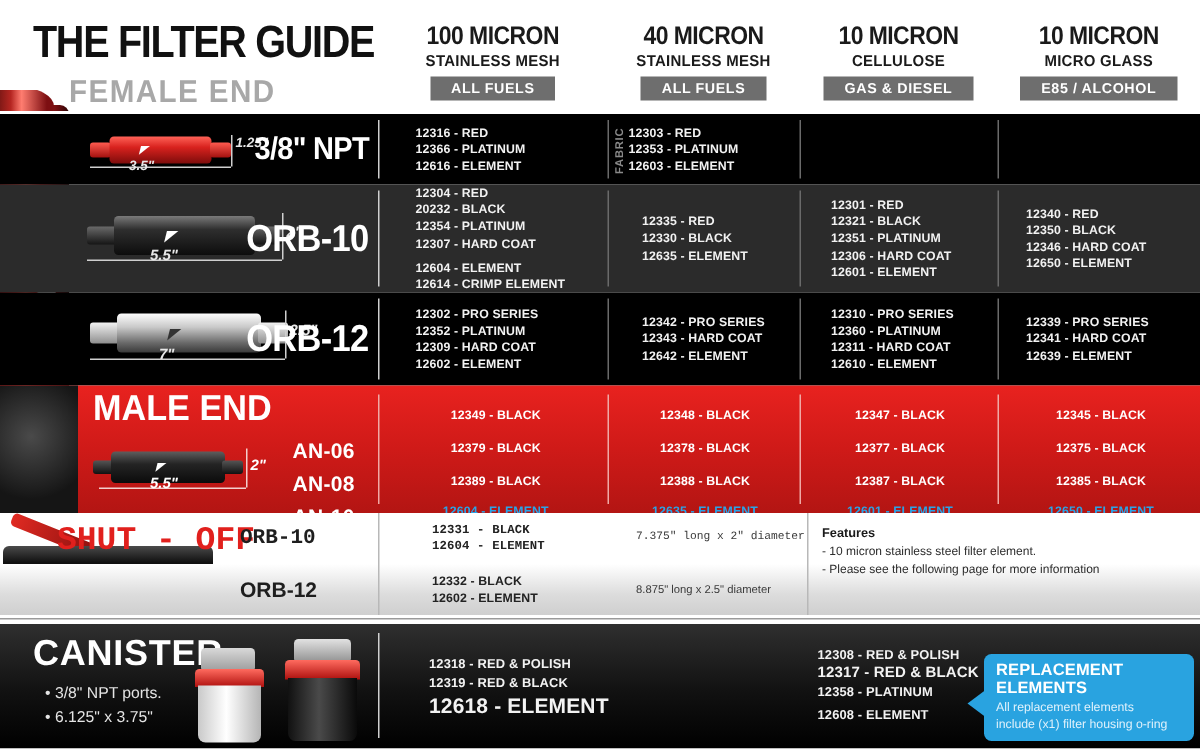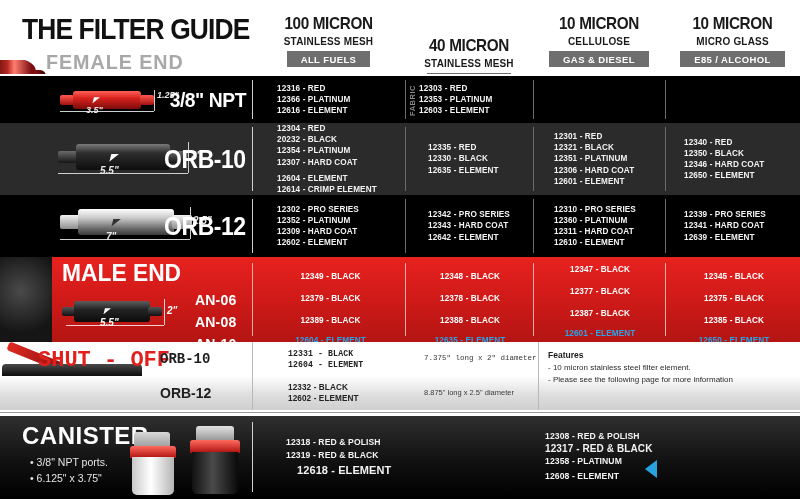--- a/index.html
+++ b/index.html
@@ -171,21 +171,21 @@
 <div class="sheet">
 
   <div class="title">THE FILTER GUIDE</div>
   <div class="subtitle">FEMALE END</div>
 
   <div class="colhead" style="left:252px;width:153px;">
     <div class="micron">100 MICRON</div>
     <div class="media">STAINLESS MESH</div>
     <div class="fuel">ALL FUELS</div>
   </div>
-  <div class="colhead" style="left:405px;width:128px;margin-top:22px;">
+  <div class="colhead" style="left:405px;width:128px;">
     <div class="micron">40 MICRON</div>
     <div class="media">STAINLESS MESH</div>
     <div class="fuel">ALL FUELS</div>
   </div>
   <div class="colhead" style="left:533px;width:132px;">
     <div class="micron">10 MICRON</div>
     <div class="media">CELLULOSE</div>
     <div class="fuel">GAS &amp; DIESEL</div>
   </div>
   <div class="colhead" style="left:665px;width:135px;">
@@ -355,21 +355,21 @@
         <div class="pl" style="line-height:22px;">12379 - BLACK</div>
         <div class="pl" style="line-height:22px;">12389 - BLACK</div>
         <div class="pl el" style="line-height:17px;">12604 - ELEMENT</div>
       </div>
       <div class="partcell center" style="left:408px;width:124px;height:85px;justify-content:flex-start;padding-top:9px;">
         <div class="pl" style="line-height:22px;">12348 - BLACK</div>
         <div class="pl" style="line-height:22px;">12378 - BLACK</div>
         <div class="pl" style="line-height:22px;">12388 - BLACK</div>
         <div class="pl el" style="line-height:17px;">12635 - ELEMENT</div>
       </div>
-      <div class="partcell center" style="left:536px;width:128px;height:85px;justify-content:flex-end;padding-top:20px;">
+      <div class="partcell center" style="left:536px;width:128px;height:85px;justify-content:flex-start;padding-top:9px;">
         <div class="pl" style="line-height:22px;">12347 - BLACK</div>
         <div class="pl" style="line-height:22px;">12377 - BLACK</div>
         <div class="pl" style="line-height:22px;">12387 - BLACK</div>
         <div class="pl el" style="line-height:17px;">12601 - ELEMENT</div>
       </div>
       <div class="partcell center" style="left:668px;width:132px;height:85px;justify-content:flex-start;padding-top:9px;">
         <div class="pl" style="line-height:22px;">12345 - BLACK</div>
         <div class="pl" style="line-height:22px;">12375 - BLACK</div>
         <div class="pl" style="line-height:22px;">12385 - BLACK</div>
         <div class="pl el" style="line-height:17px;">12650 - ELEMENT</div>
@@ -425,29 +425,34 @@
         <div style="position:absolute;left:10px;top:0;width:38px;height:16px;background:linear-gradient(180deg,#e2e2e2,#8f8f8f);border-radius:3px;"></div>
         <div style="position:absolute;left:4px;top:14px;width:50px;height:13px;background:linear-gradient(180deg,#ff6b5f,#ad100e);border-radius:3px 3px 0 0;"></div>
         <div style="position:absolute;left:6px;top:26px;width:46px;height:42px;background:linear-gradient(90deg,#111,#4a4a4a 45%,#0a0a0a);border-radius:0 0 5px 5px;"></div>
       </div>
 
       <div class="vdiv" style="left:252px;top:6px;height:70px;background:#d0d0d0;"></div>
 
       <div class="partcell ondark" style="left:286px;width:150px;height:83px;">
         <div class="pl" style="font-size:8.6px;line-height:13px;">12318 - RED &amp; POLISH</div>
         <div class="pl" style="font-size:8.6px;line-height:13px;">12319 - RED &amp; BLACK</div>
-        <div class="pl el" style="font-size:11px;line-height:17px;margin-left:11px;">12618 - ELEMENT</div>
+        <div class="pl el" style="font-size:14px;line-height:17px;">12618 - ELEMENT</div>
       </div>
 
       <div class="partcell ondark" style="left:545px;width:150px;height:83px;">
         <div class="pl" style="font-size:8.6px;line-height:12.5px;">12308 - RED &amp; POLISH</div>
         <div class="pl" style="font-size:10px;line-height:12.5px;">12317 - RED &amp; BLACK</div>
         <div class="pl" style="font-size:8.6px;line-height:12.5px;">12358 - PLATINUM</div>
         <div class="pl el" style="font-size:8.6px;line-height:17px;">12608 - ELEMENT</div>
       </div>
 
       <div class="repltail" style="left:645px;top:44px;"></div>
+      <div class="replbox" style="left:656px;top:20px;width:140px;">
+        <div class="rtitle">REPLACEMENT ELEMENTS</div>
+        <div class="rbody">All replacement elements</div>
+        <div class="rbody" style="margin-top:0;">include (x1) filter housing o-ring</div>
+      </div>
     </div>
 
   </div>
 
   <div class="hdr-rule"></div>
 </div>
 
 </body></html>

